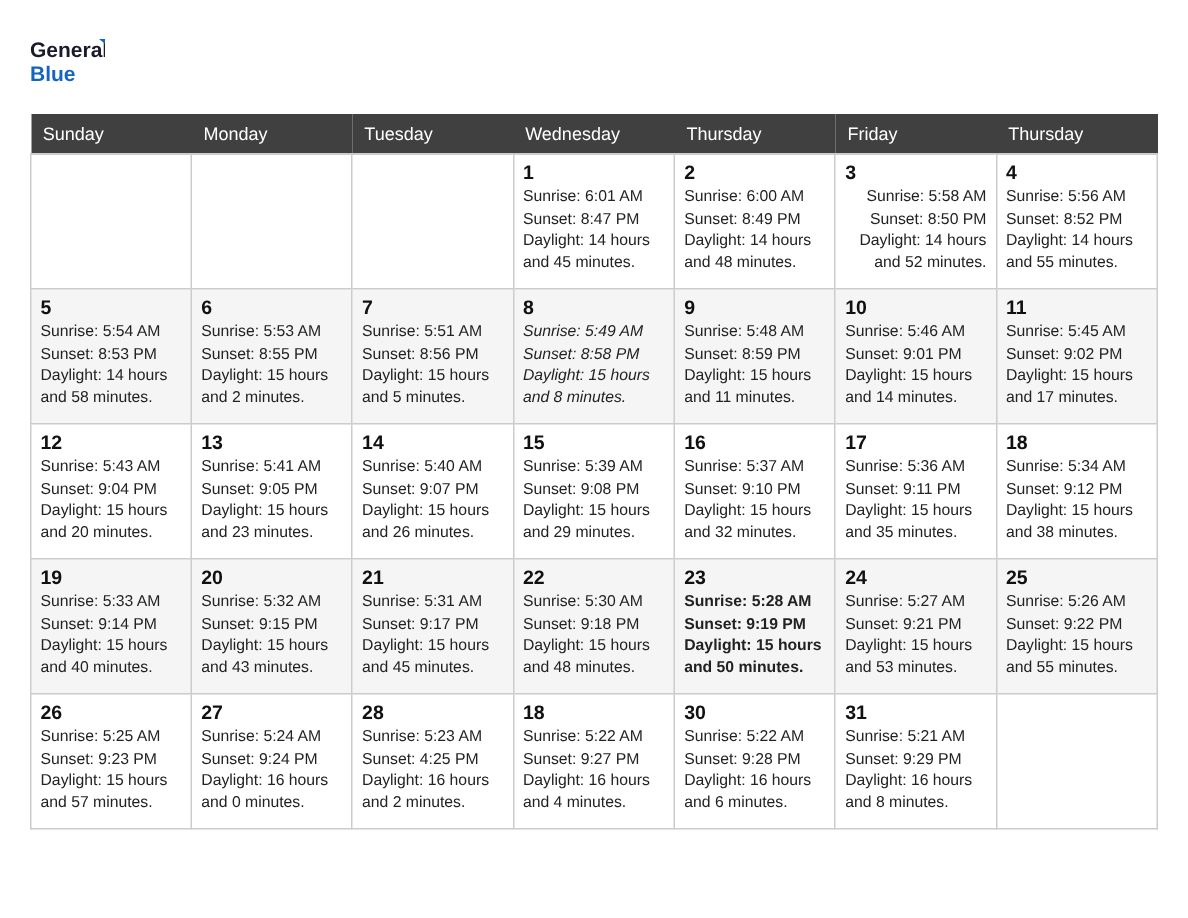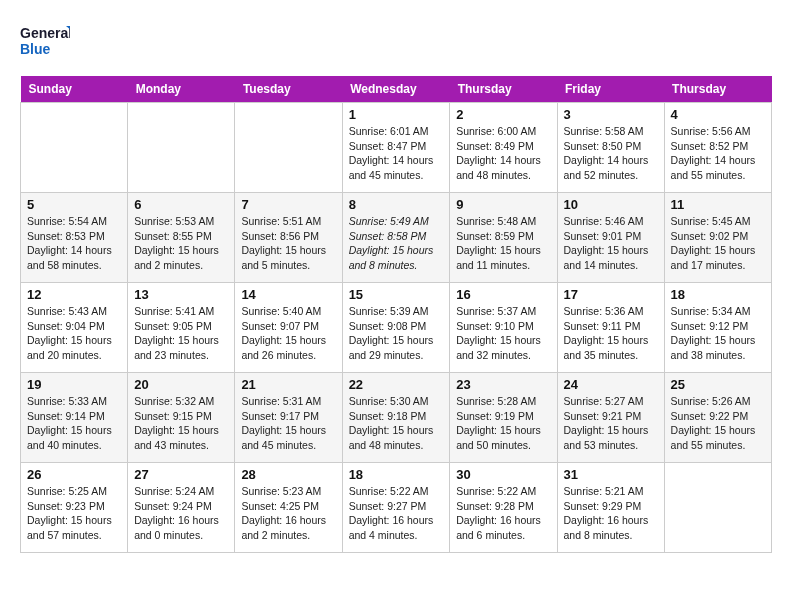--- a/index.html
+++ b/index.html
@@ -32,26 +32,26 @@
     .location {
       font-size: 14px;
       color: #333;
     }
     .calendar {
       width: 100%;
       border-collapse: collapse;
       font-size: 11px;
     }
     .calendar th {
-      background: #a21caf;
+      background: #404040;
       color: #fff;
       text-align: left;
       padding: 6px 8px;
       font-size: 12px;
-      font-weight: bold;
+      font-weight: normal;
     }
     .calendar td {
       border: 1px solid #ccc;
       vertical-align: top;
       padding: 4px 6px;
       width: 108px;
       height: 90px;
       background: #fff;
     }
     .calendar tr:nth-child(even) td {
@@ -115,21 +115,21 @@
         </td>
         <td>
           <div class="day-number">2</div>
           <div class="day-info" style="white-space: pre-line;">Sunrise: 6:00 AM
 Sunset: 8:49 PM
 Daylight: 14 hours
 and 48 minutes.</div>
         </td>
         <td>
           <div class="day-number">3</div>
-          <div class="day-info" style="white-space: pre-line;">Sunrise: 5:58 AM
+          <div class="day-info" style="white-space: pre-line; text-align: right;">Sunrise: 5:58 AM
 Sunset: 8:50 PM
 Daylight: 14 hours
 and 52 minutes.</div>
         </td>
         <td>
           <div class="day-number">4</div>
           <div class="day-info" style="white-space: pre-line;">Sunrise: 5:56 AM
 Sunset: 8:52 PM
 Daylight: 14 hours
 and 55 minutes.</div>
@@ -261,21 +261,21 @@
         </td>
         <td>
           <div class="day-number">22</div>
           <div class="day-info" style="white-space: pre-line;">Sunrise: 5:30 AM
 Sunset: 9:18 PM
 Daylight: 15 hours
 and 48 minutes.</div>
         </td>
         <td>
           <div class="day-number">23</div>
-          <div class="day-info" style="white-space: pre-line;">Sunrise: 5:28 AM
+          <div class="day-info" style="white-space: pre-line; font-weight: bold;">Sunrise: 5:28 AM
 Sunset: 9:19 PM
 Daylight: 15 hours
 and 50 minutes.</div>
         </td>
         <td>
           <div class="day-number">24</div>
           <div class="day-info" style="white-space: pre-line;">Sunrise: 5:27 AM
 Sunset: 9:21 PM
 Daylight: 15 hours
 and 53 minutes.</div>

